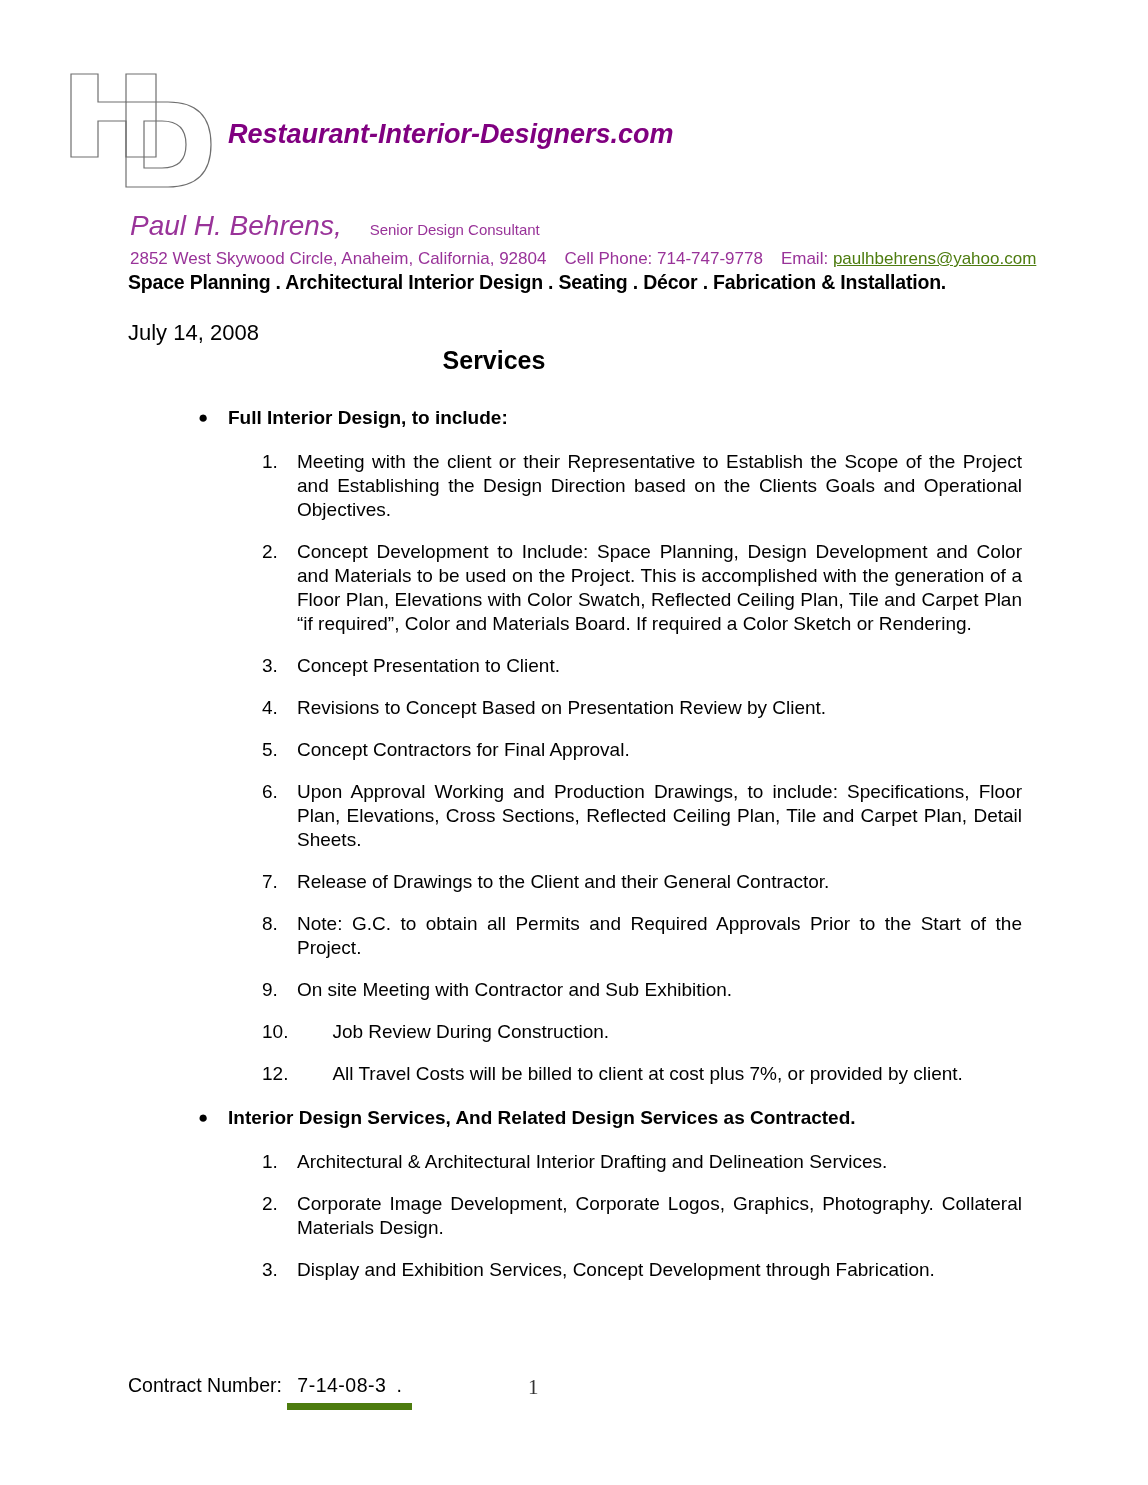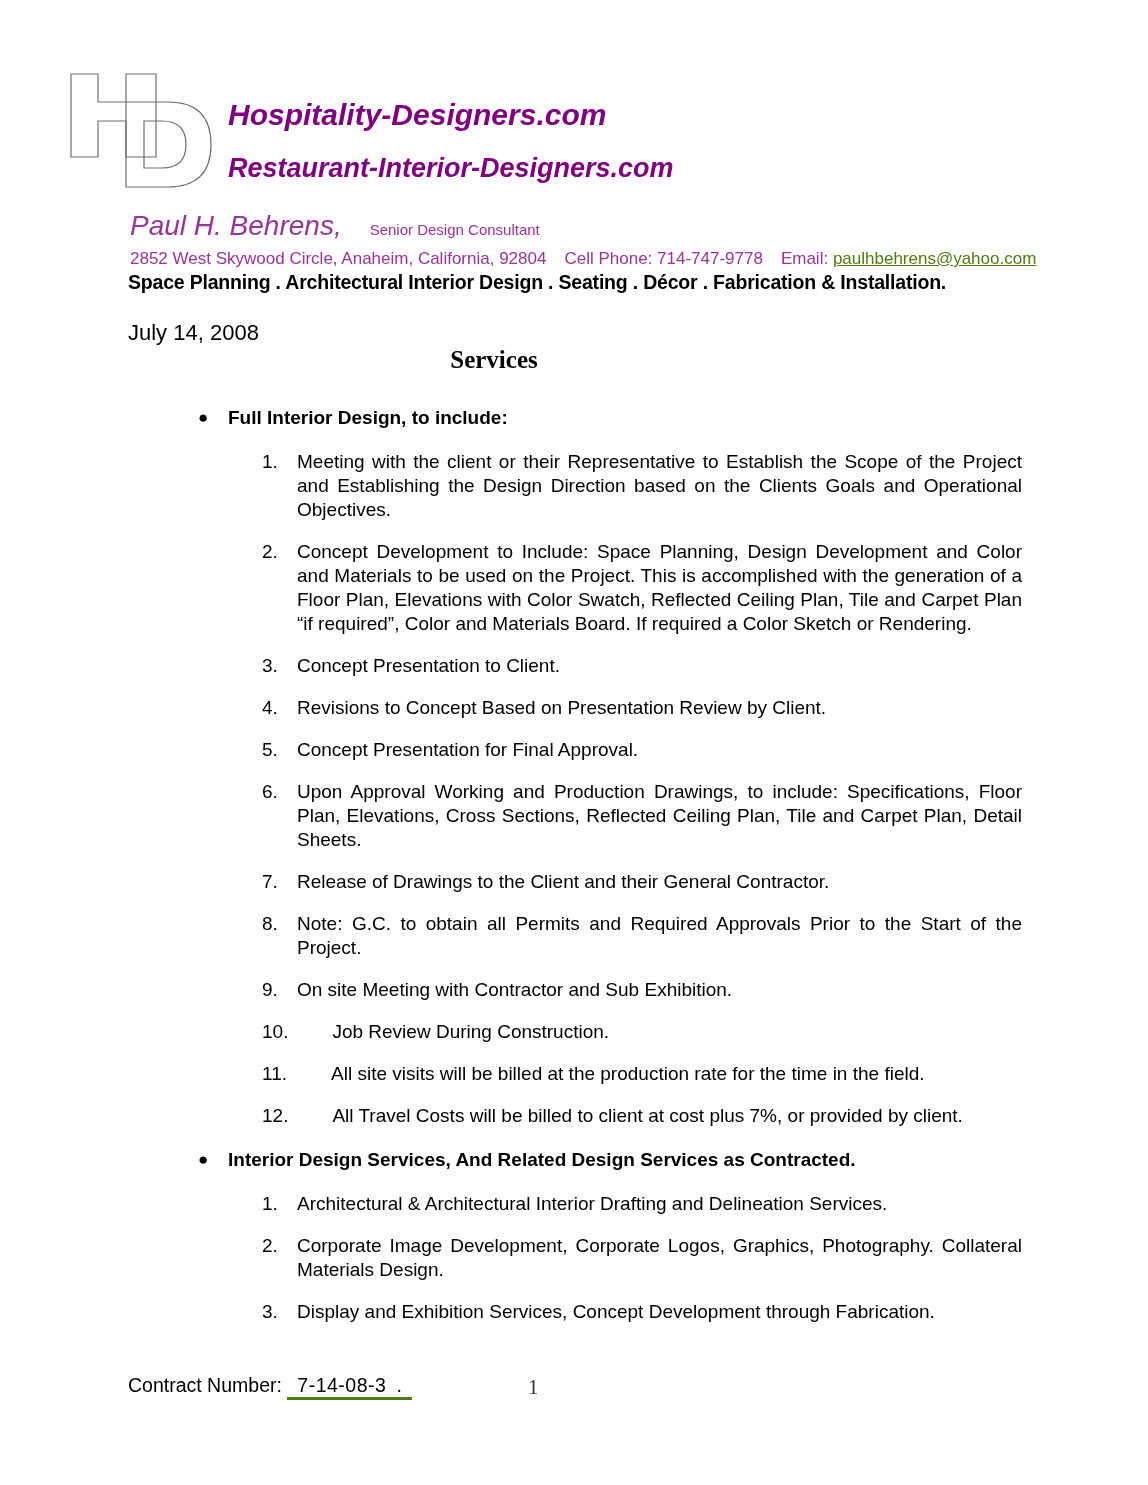--- a/index.html
+++ b/index.html
@@ -27,41 +27,41 @@
 
   .tagline {
     position: absolute; left: 128px; top: 271px; width: 900px;
     font-weight: bold; font-size: 19.5px; letter-spacing: -0.2px;
   }
 
   .date { position: absolute; left: 128px; top: 320px; font-size: 22px; }
 
   .doc-heading {
     position: absolute; left: 0; top: 346px; width: 988px;
-    text-align: center; font-weight: bold; font-size: 25px; font-family: Liberation Serif, serif;
+    text-align: center; font-weight: bold; font-size: 25px;
   }
 
   
   .content { position: absolute; left: 128px; top: 406px; width: 894px; font-size: 19px; line-height: 24px; }
 
   .bullet-line { display: flex; margin-left: 70px; margin-bottom: 20px; font-weight: bold; }
   .bullet-glyph { flex: 0 0 30px; font-weight: normal; font-size: 17px; }
   .bullet-text { flex: 1; }
 
   .item { display: flex; margin-left: 134px; width: 760px; margin-bottom: 18px; }
   .item-num { flex: 0 0 35px; }
   .item-text { flex: 1; text-align: justify; }
   .item.tight .item-num { flex: 0 0 auto; margin-right: 26px; }
   .item.tight .item-text { text-align: left; margin-left: 18px; }
 
   .section-gap { height: 2px; }
 
   
   .footer { position: absolute; left: 128px; top: 1374px; font-size: 19.5px; }
-  .contract-value { border-bottom: 3px solid #4d7c0f; padding: 0 10px 1px 10px; }
+  .contract-value { border-bottom: 7px solid #4d7c0f; padding: 0 10px 7px 10px; }
   .contract-num { letter-spacing: 0.5px; }
   .contract-suffix { margin-left: 10px; }
   .page-number {
     position: absolute; left: 528px; top: 1375px;
     font-family: "Liberation Serif", "DejaVu Serif", serif;
     font-size: 21px; color: #333;
   }
 
   .logo svg path, .logo svg line { stroke: #6f6f6f; stroke-width: 1.2; fill: none; }
 </style>
@@ -73,21 +73,20 @@
 
     <path d="M 1 1 H 28 V 29 H 56 V 1 H 86 V 84 H 56 V 48 H 28 V 84 H 1 Z"></path>
 
     <path d="M 56 29 H 98 Q 141 29 141 71.5 Q 141 114 98 114 H 56 Z"></path>
 
     <path d="M 74 48 H 92 Q 116 48 116 71.5 Q 116 95 92 95 H 74 Z"></path>
   </svg>
 </div>
 
 <div class="brand">
-  <div class="brand-line1">Hospitality-Designers.com</div>
   <div class="brand-line2">Restaurant-Interior-Designers.com</div>
 </div>
 
 <div class="contact">
   <div>
     <span class="contact-name">Paul H. Behrens,</span><span class="contact-title">Senior Design Consultant</span>
   </div>
   <div class="contact-line2">
     <span>2852 West Skywood Circle, Anaheim, California, 92804</span><span class="contact-sep"></span><span>Cell Phone: 714-747-9778</span><span class="contact-sep"></span><span>Email:</span>
     <a class="email-link">paulhbehrens@yahoo.com</a>
@@ -118,45 +117,41 @@
   <div class="item">
     <span class="item-num">3.</span>
     <span class="item-text">Concept Presentation to Client.</span>
   </div>
   <div class="item">
     <span class="item-num">4.</span>
     <span class="item-text">Revisions to Concept Based on Presentation Review by Client.</span>
   </div>
   <div class="item">
     <span class="item-num">5.</span>
-    <span class="item-text">Concept Presentation for Final Approval.</span>
+    <span class="item-text">Concept Contractors for Final Approval.</span>
   </div>
   <div class="item">
     <span class="item-num">6.</span>
     <span class="item-text">Upon Approval Working and Production Drawings, to include: Specifications, Floor Plan, Elevations, Cross Sections, Reflected Ceiling Plan, Tile and Carpet Plan, Detail Sheets.</span>
   </div>
   <div class="item">
     <span class="item-num">7.</span>
     <span class="item-text">Release of Drawings to the Client and their General Contractor.</span>
   </div>
   <div class="item">
     <span class="item-num">8.</span>
     <span class="item-text">Note: G.C. to obtain all Permits and Required Approvals Prior to the Start of the Project.</span>
   </div>
   <div class="item">
     <span class="item-num">9.</span>
     <span class="item-text">On site Meeting with Contractor and Sub Exhibition.</span>
   </div>
   <div class="item tight">
     <span class="item-num">10.</span>
     <span class="item-text">Job Review During Construction.</span>
-  </div>
-  <div class="item tight">
-    <span class="item-num">11.</span>
-    <span class="item-text"> All site visits will be billed at the production rate for the time in the field.</span>
   </div>
   <div class="item tight">
     <span class="item-num">12.</span>
     <span class="item-text"> All Travel Costs will be billed to client at cost plus 7%, or provided by client.</span>
   </div>
 
   <div class="section-gap"></div>
 
   <div class="bullet-line">
     <span class="bullet-glyph">●</span>

